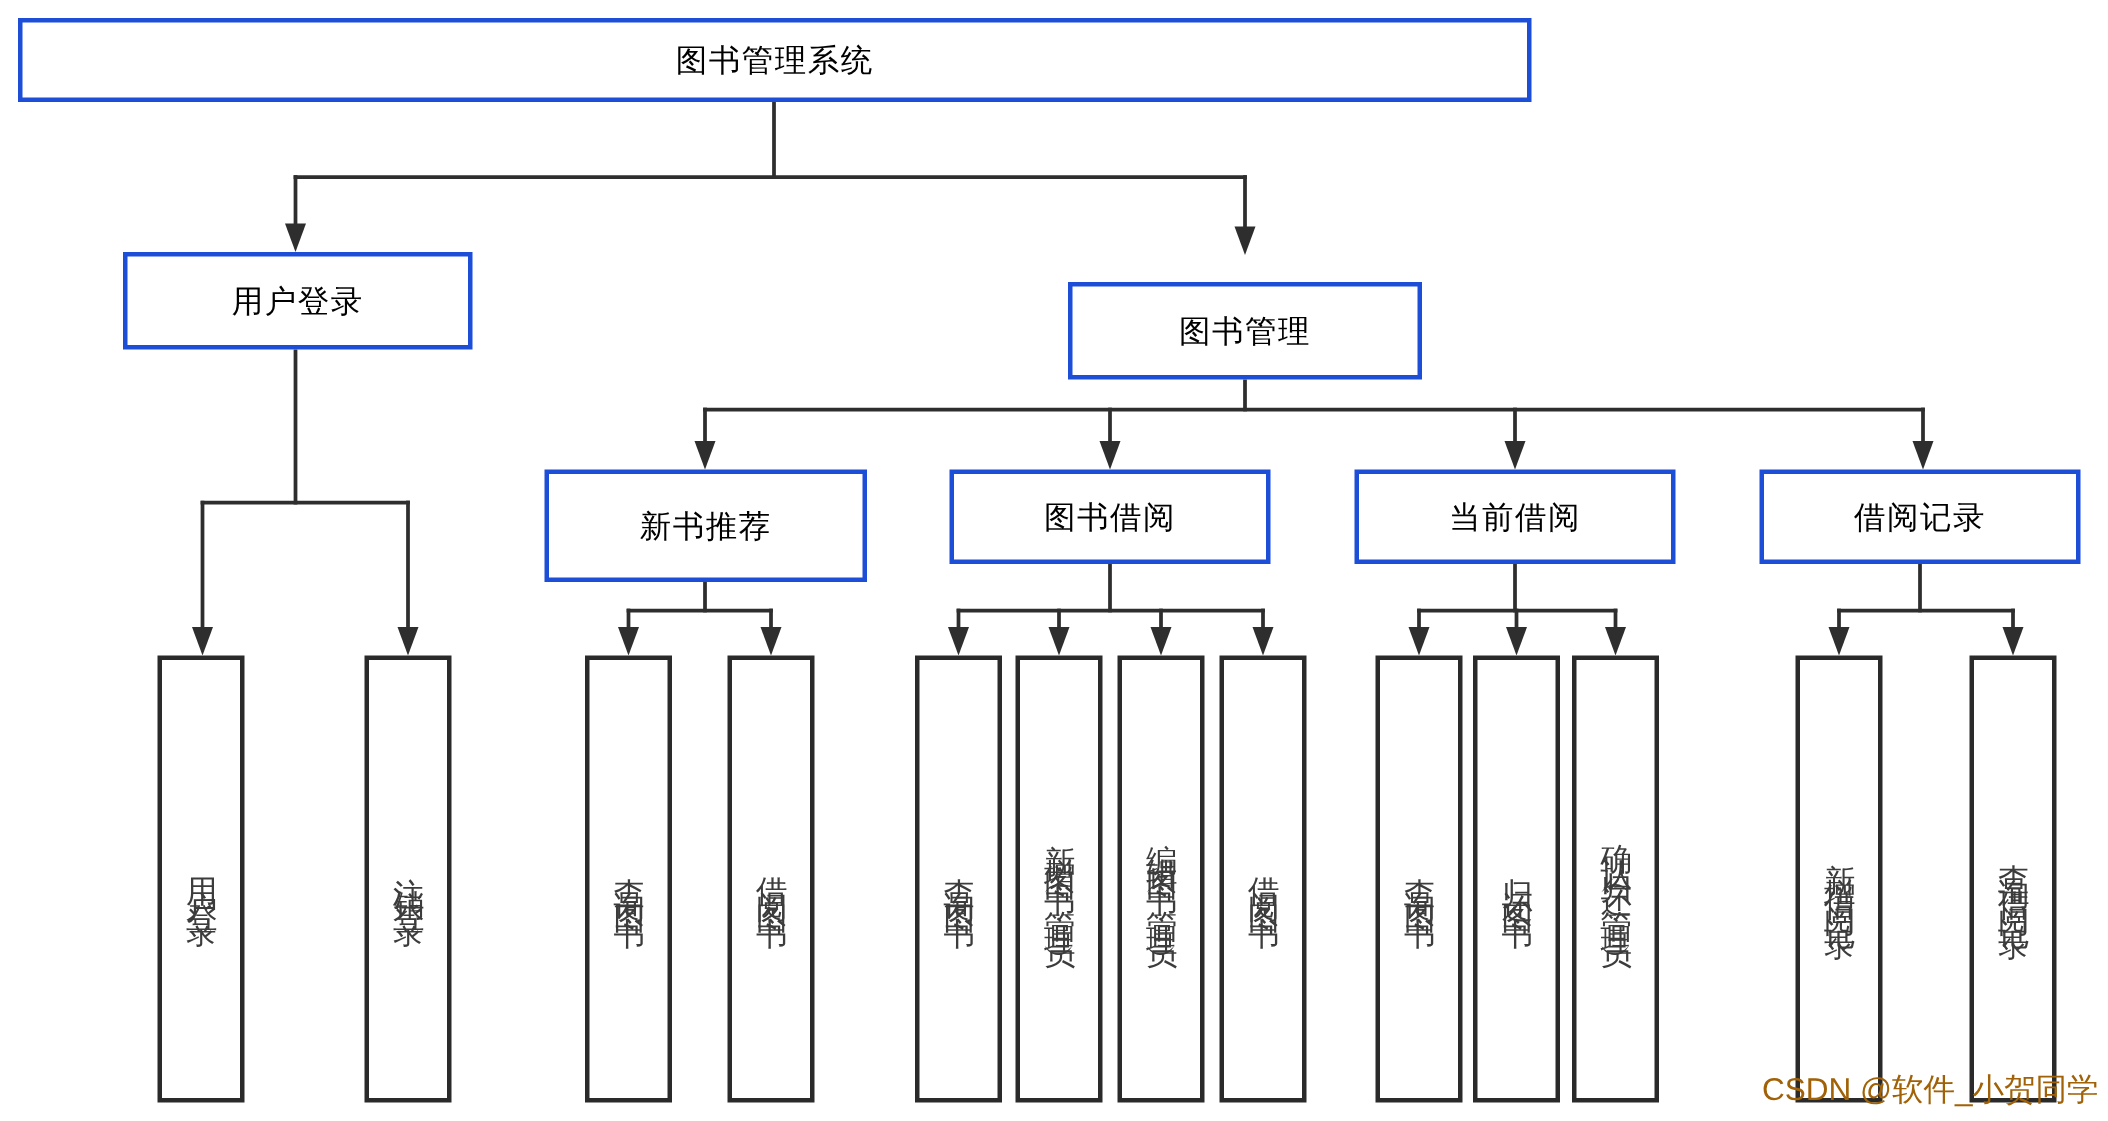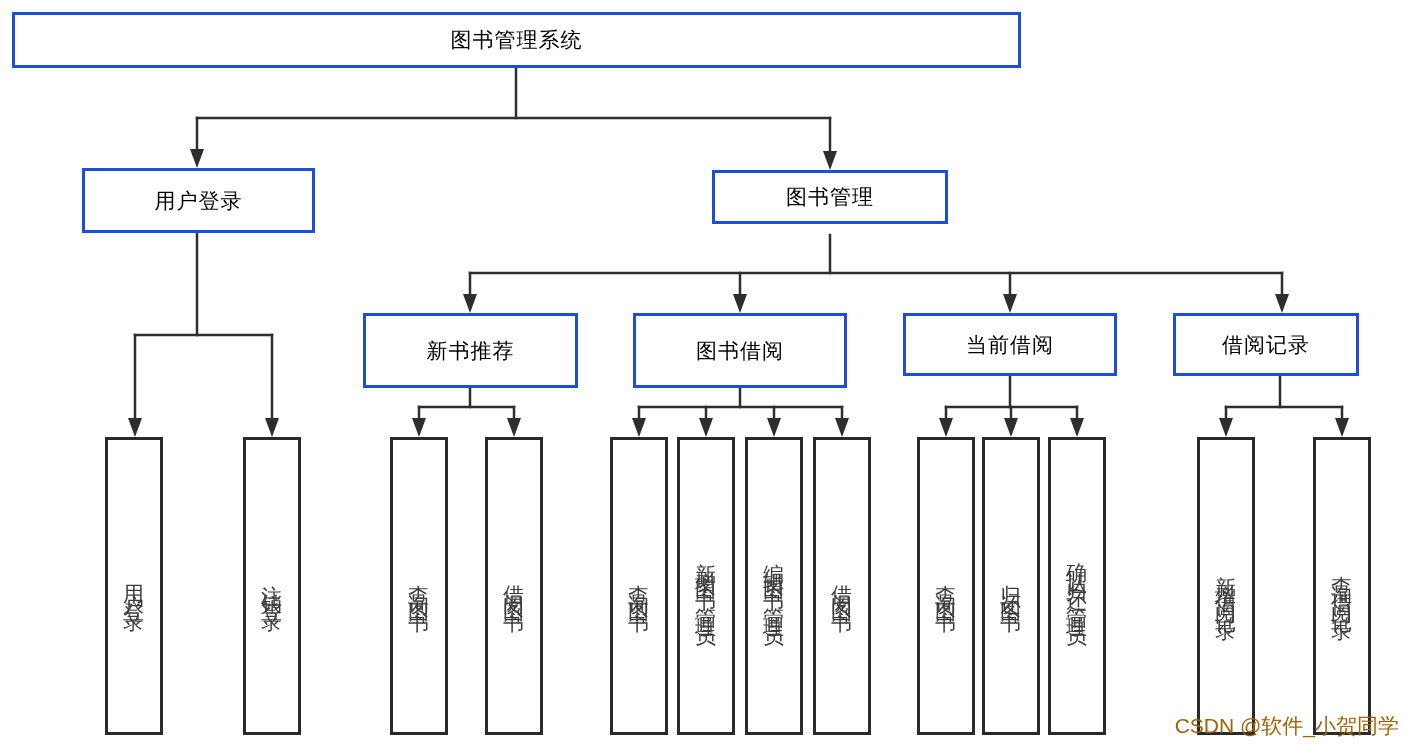--- a/index.html
+++ b/index.html
@@ -50,25 +50,25 @@
     right: 6px;
     top: 712px;
     font-size: 21px;
     color: #a16207;
     z-index: 3;
     white-space: nowrap;
   }
   
   #root    { left: 12px;   top: 12px;  width: 1009px; height: 56px; }
   #n-ul    { left: 82px;   top: 168px; width: 233px;  height: 65px; }
-  #n-bm    { left: 712px;  top: 170px; width: 236px;  height: 54px; }
+  #n-bm    { left: 712px;  top: 188px; width: 236px;  height: 65px; }
   #n-nb    { left: 363px;  top: 313px; width: 215px;  height: 75px; }
-  #n-bb    { left: 633px;  top: 313px; width: 214px;  height: 75px; }
+  #n-bb    { left: 633px;  top: 313px; width: 214px;  height: 63px; }
   #n-cb    { left: 903px;  top: 313px; width: 214px;  height: 63px; }
-  #n-br    { left: 1173px; top: 313px; width: 186px;  height: 63px; }
+  #n-br    { left: 1173px; top: 313px; width: 214px;  height: 63px; }
   #lf-1  { left: 105px;  }
   #lf-2  { left: 243px;  }
   #lf-3  { left: 390px;  }
   #lf-4  { left: 485px;  }
   #lf-5  { left: 610px;  }
   #lf-6  { left: 677px;  }
   #lf-7  { left: 745px;  }
   #lf-8  { left: 813px;  }
   #lf-9  { left: 917px;  }
   #lf-10 { left: 982px;  }

